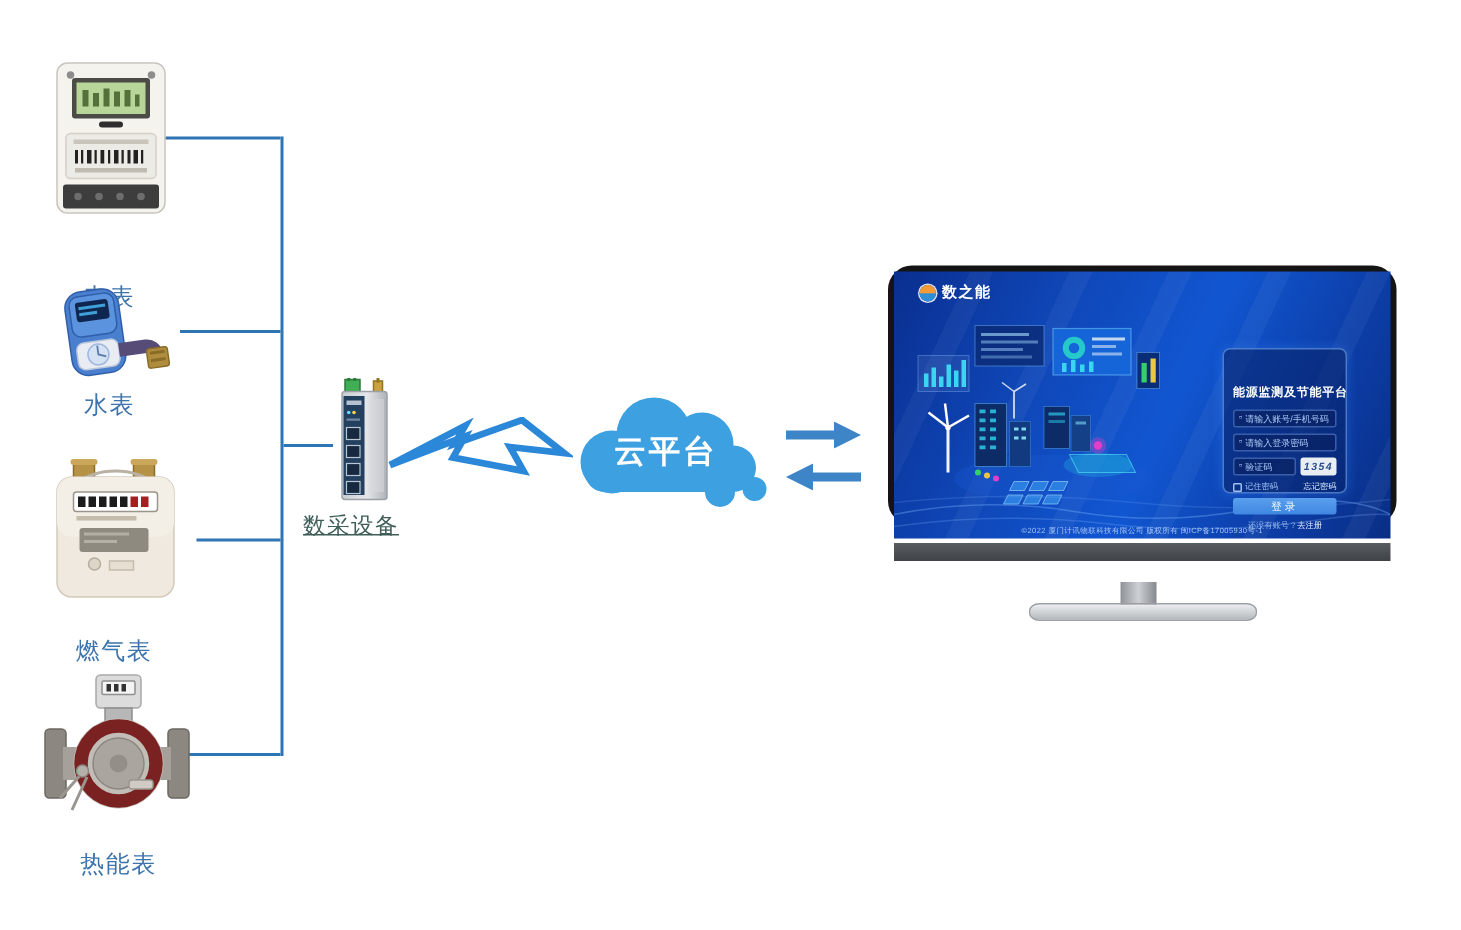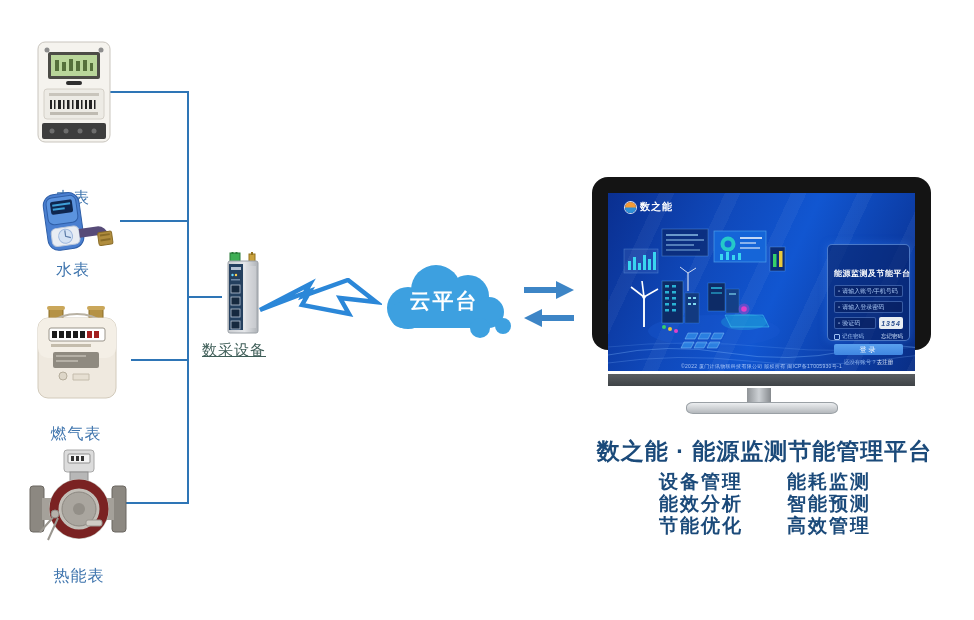--- a/index.html
+++ b/index.html
@@ -7,21 +7,21 @@
           font-family:"Liberation Sans", sans-serif;}
   .abs{position:absolute;}
   
   .line{position:absolute;background:#2e75b6;}
   
   .meter-label{position:absolute;width:110px;text-align:center;font-size:16px;color:#3e74ad;letter-spacing:1px;}
   .gw-label{position:absolute;width:100px;text-align:center;font-size:15px;color:#3f5e58;letter-spacing:1px;text-decoration:underline;}
   .cloud-label{position:absolute;width:100px;text-align:center;font-size:21px;color:#ffffff;font-weight:bold;letter-spacing:2px;}
   
   .monitor{position:absolute;left:592px;top:177px;width:339px;height:173px;background:#141414;
-           border-radius:16px;padding:16px;box-sizing:border-box;}
+           border-radius:16px;padding:4px;box-sizing:border-box;}
   .m-screen{position:relative;width:100%;height:178px;overflow:hidden;
             background:linear-gradient(115deg,#0a2f90 0%,#0f47b8 30%,#1156d1 55%,#0c3da6 80%,#092e85 100%);}
   .m-screen::before{content:"";position:absolute;inset:0;
             background:repeating-linear-gradient(115deg,rgba(255,255,255,0) 0 46px,rgba(255,255,255,.045) 46px 60px);}
   .m-chin{width:100%;height:12px;margin-top:3px;background:linear-gradient(#5a5e62,#3f4347);}
   .stand-neck{position:absolute;left:747px;top:388px;width:24px;height:16px;
             background:linear-gradient(90deg,#8f9397,#cdd1d5,#85898d);}
   .stand-base{position:absolute;left:686px;top:402px;width:152px;height:12px;border-radius:7px/5px;
             background:linear-gradient(#eceef0,#b4b8bc);border:1px solid #9aa0a5;box-sizing:border-box;}
   
@@ -347,23 +347,14 @@
         </div>
       </div>
 
       <div class="screen-copy">©2022 厦门计讯物联科技有限公司 版权所有 闽ICP备17005930号-1</div>
     </div>
     <div class="m-chin"></div>
   </div>
   <div class="stand-neck"></div>
   <div class="stand-base"></div>
 
-  <div class="caption-title">数之能 · 能源监测节能管理平台</div>
-  <div class="features">
-    <span>设备管理</span>
-    <span>能耗监测</span>
-    <span>能效分析</span>
-    <span>智能预测</span>
-    <span>节能优化</span>
-    <span>高效管理</span>
-  </div>
 
 </div>
 
 </body></html>

